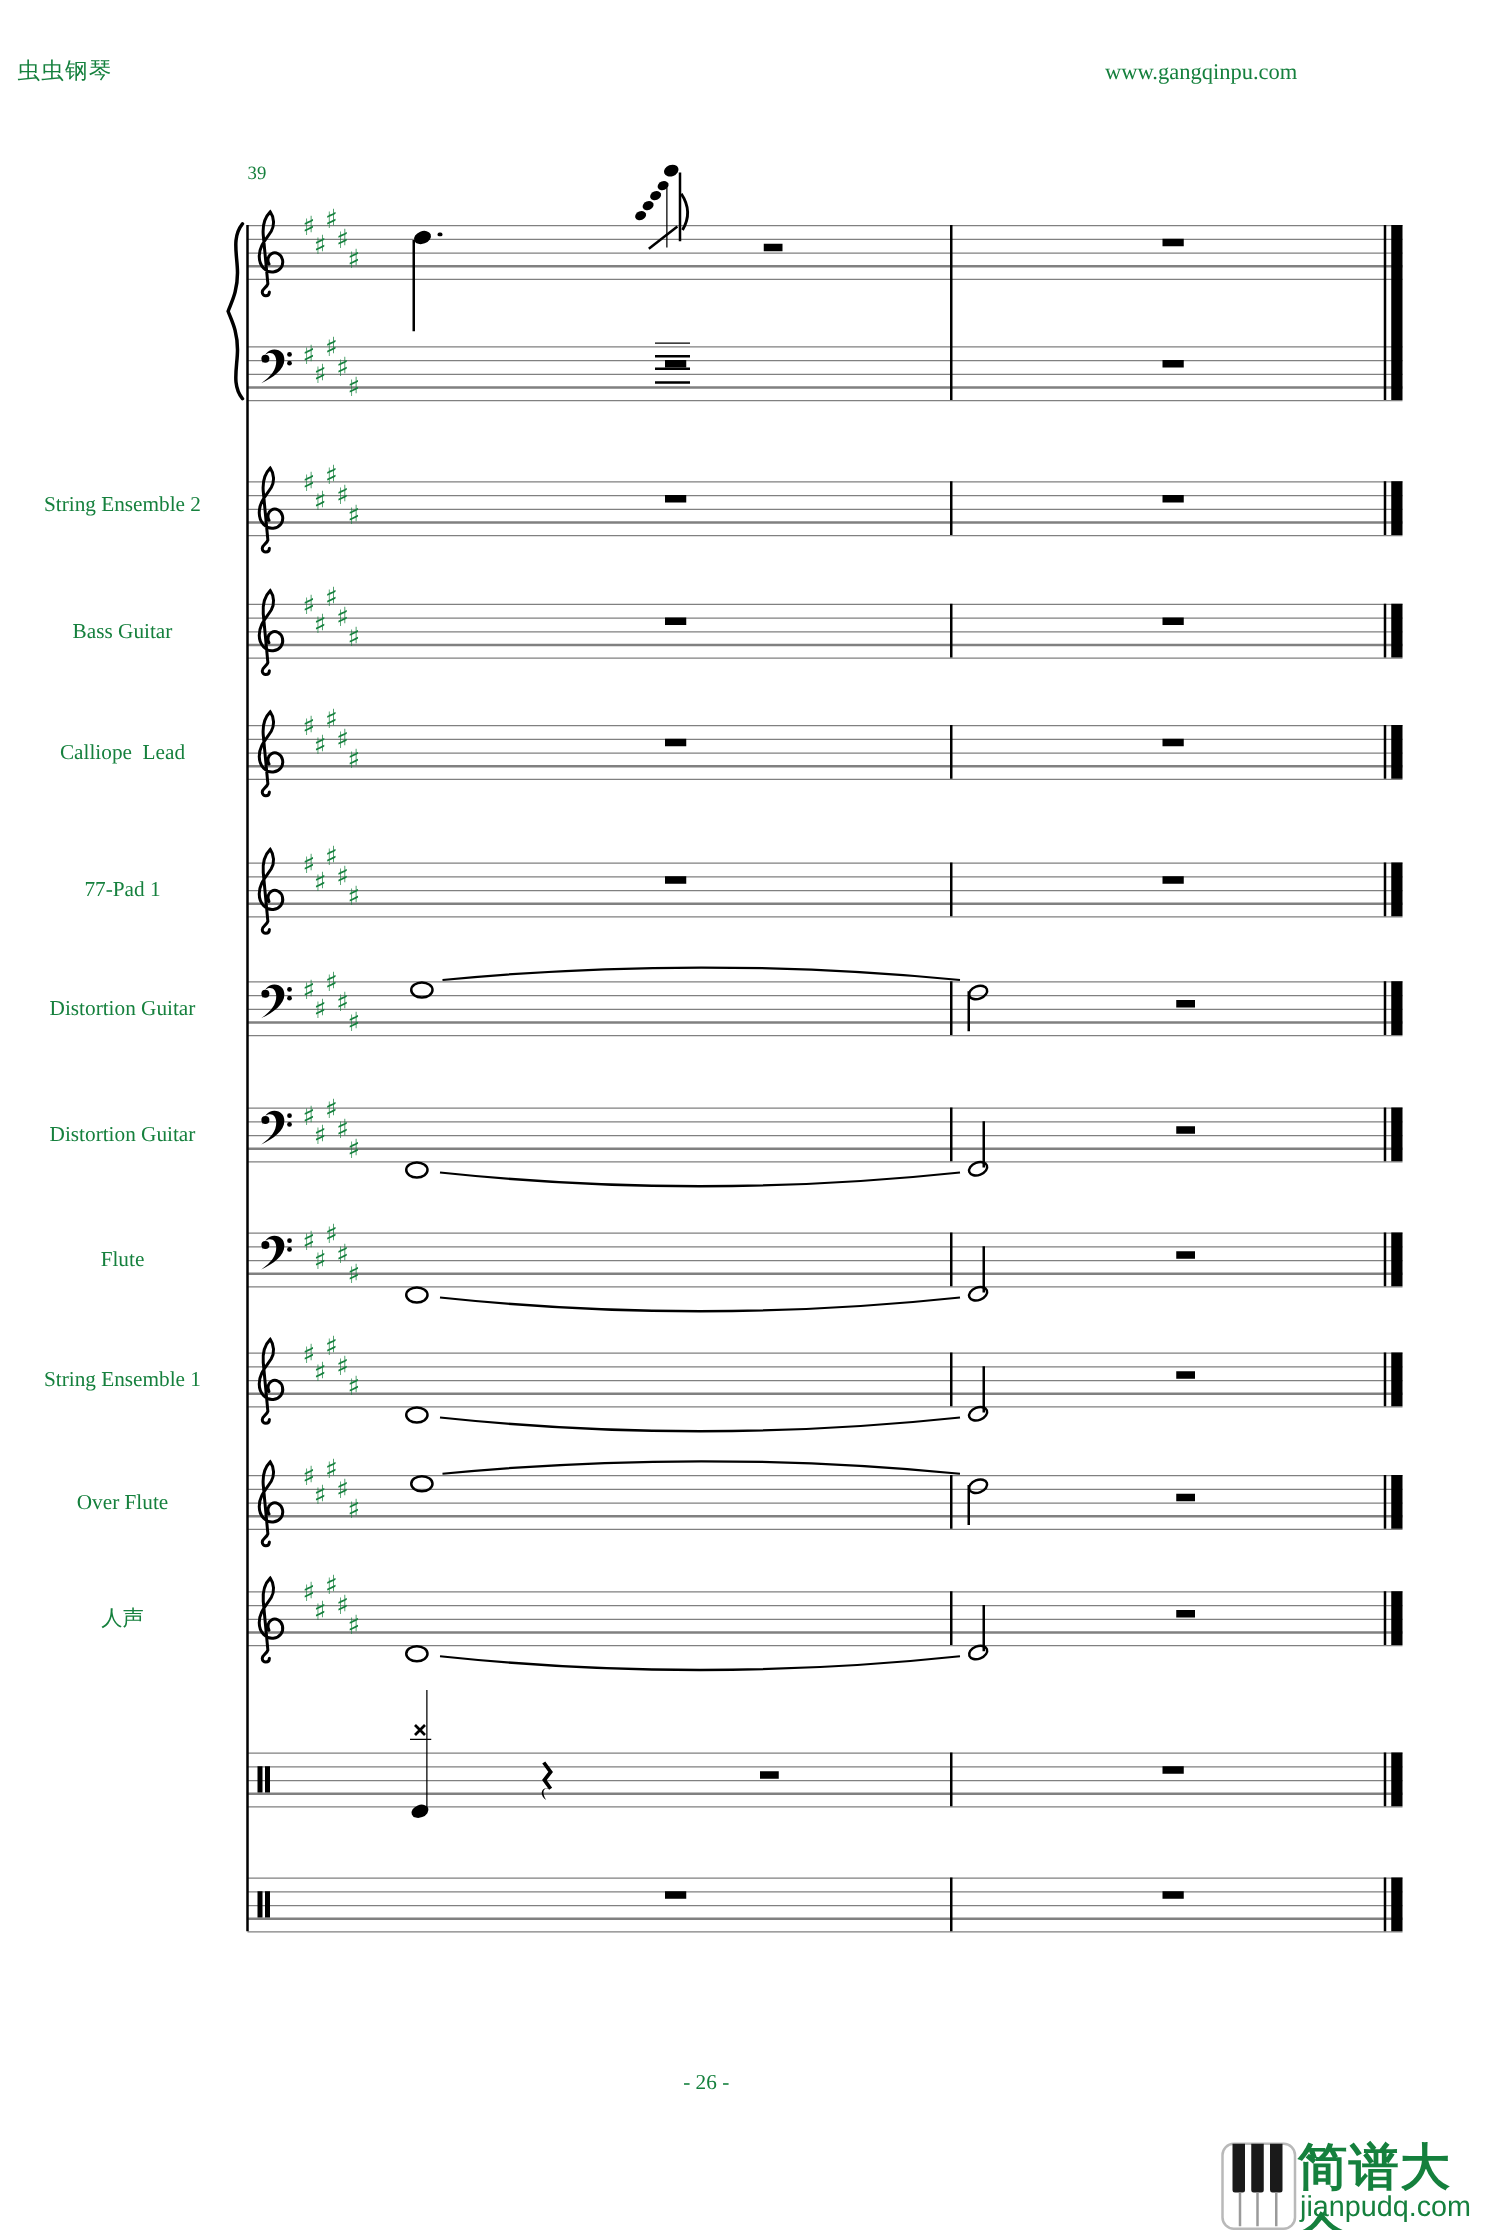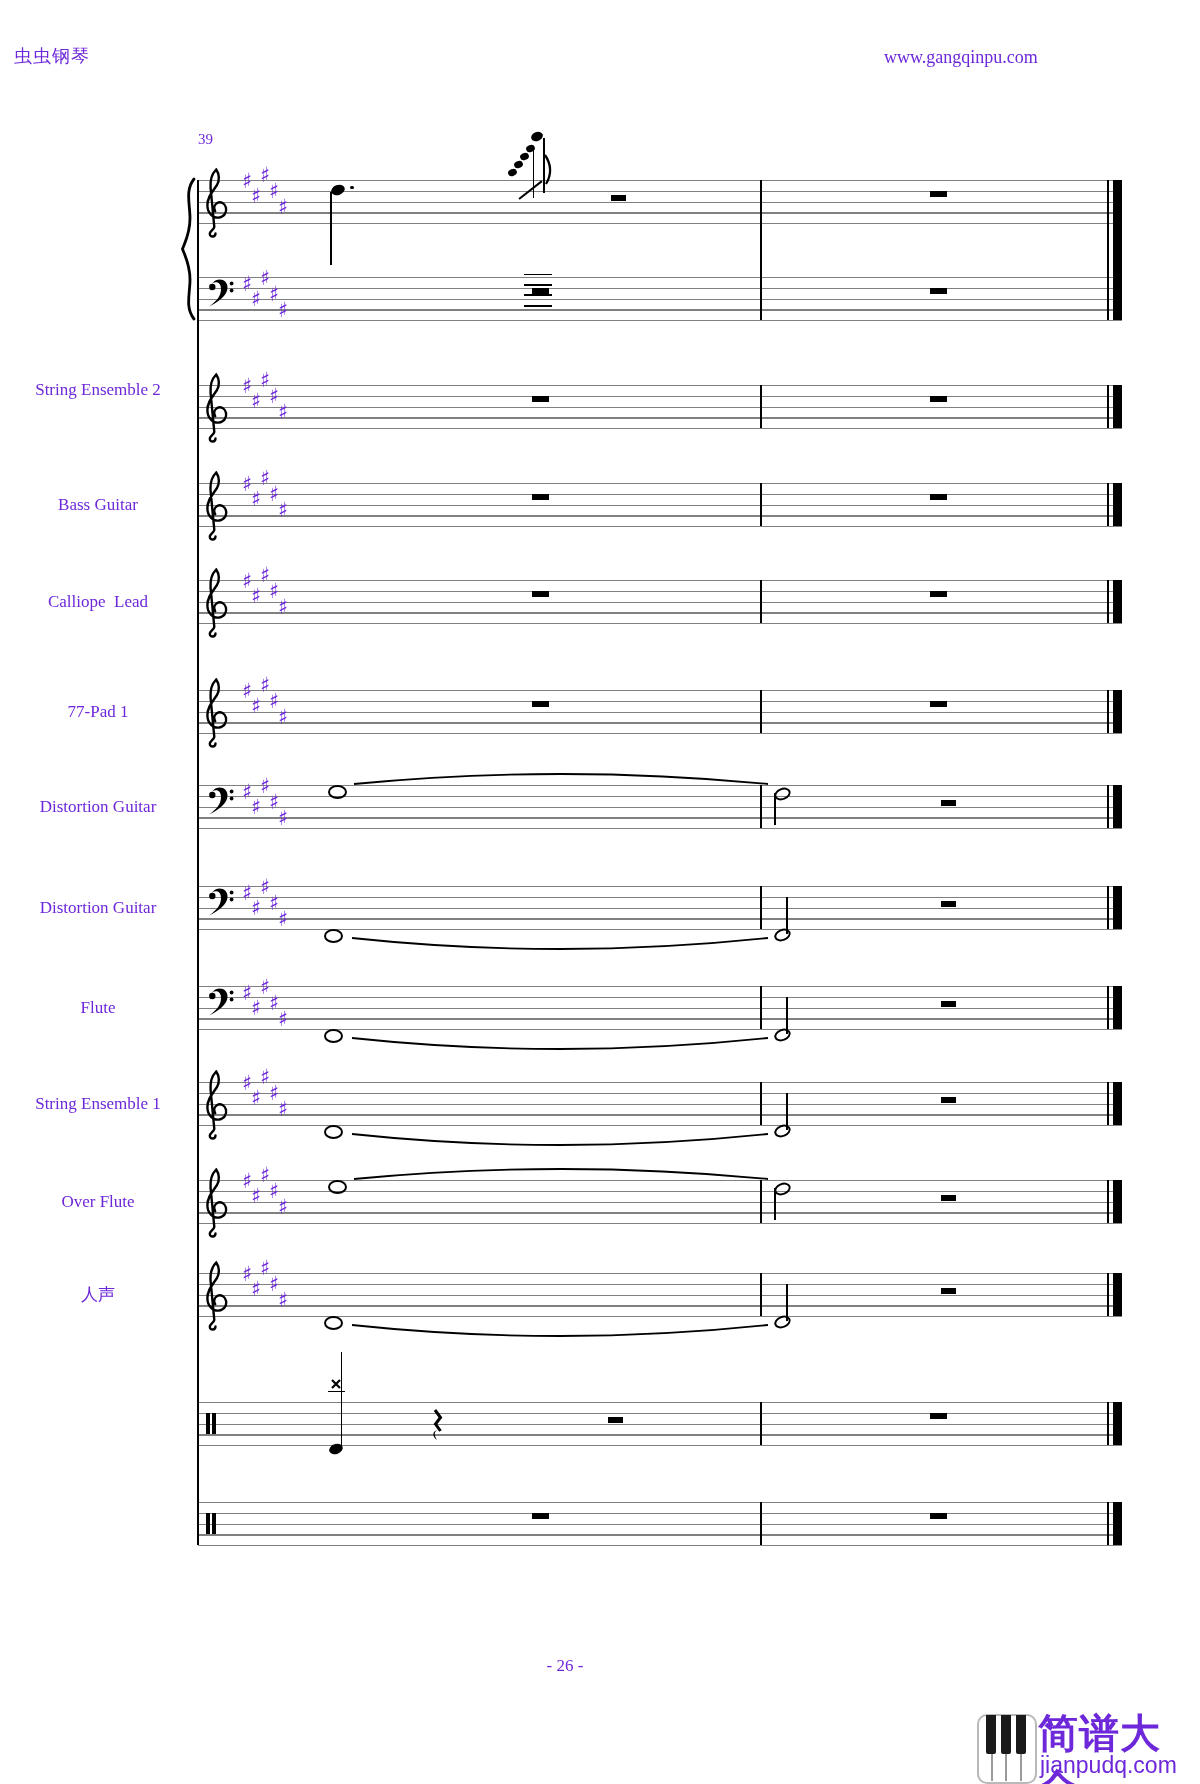--- a/index.html
+++ b/index.html
@@ -1,17 +1,17 @@
 <!DOCTYPE html>
 <html><head>
 <meta charset="utf-8">
 <style>
   html,body{margin:0;padding:0;background:#fff;}
   .page{position:relative;width:1200px;height:1784px;background:#ffffff;overflow:hidden;
-        font-family:"Liberation Serif",serif;color:#6d28d9;}
+        font-family:"Liberation Serif",serif;color:#15803d;}
   .abs{position:absolute;}
   .hdr-left{left:14px;top:44px;font-size:18px;letter-spacing:1px;}
   .hdr-right{left:884px;top:47px;font-size:18px;}
   .measure-no{left:198px;top:131px;font-size:15px;}
   .footer-page{left:510px;top:1656px;width:110px;text-align:center;font-size:17px;}
   .score{position:absolute;left:0;top:0;width:1200px;height:1784px;}
   .staff-line{position:absolute;height:1.3px;background:#808080;}
   .barline{position:absolute;background:#000;}
   .inst-label{position:absolute;left:0;width:196px;text-align:center;font-size:17px;
               white-space:pre;line-height:22px;}
@@ -107,21 +107,21 @@
         <div class="sharp" style="left: 277px; top: 299px;">♯</div>
         <div class="wrest" style="left: 531.5px; top: 287.75px;"></div>
         <div class="wrest" style="left: 929.5px; top: 287.75px;"></div>
       </div>
       <div class="staff-group" style="position: absolute; left: 0px; top: 0px; width: 1200px; height: 0px;">
         <div class="staff-line" style="left: 198px; top: 385px; width: 924px;"></div>
         <div class="staff-line" style="left: 198px; top: 395.75px; width: 924px;"></div>
         <div class="staff-line" style="left: 198px; top: 406.5px; width: 924px;"></div>
         <div class="staff-line" style="left: 198px; top: 417.25px; width: 924px;"></div>
         <div class="staff-line" style="left: 198px; top: 428px; width: 924px;"></div>
-        <div class="inst-label" style="top: 379px;">String Ensemble 2</div>
+        <div class="inst-label" style="top: 393px;">String Ensemble 2</div>
         <svg width="26" height="72" viewBox="0 0 26 72" style="position: absolute; left: 203px; top: 370px; overflow: visible; height: 76px;">
           <path d="M12.5,66.5 C12.5,70.5 6.8,70.5 6.8,66.8 C6.8,63.8 10.4,63.2 11.3,60 L7.6,21
      C7,13.5 9.2,6.5 13.2,2.5 C16.4,7 16.7,13.5 14,18 C9.6,24.8 4.4,29.6 4.4,38.2
      C4.4,46.2 10.2,51.2 15.6,50.6 C21,50 24,45.6 23,40.8 C22.1,36.4 17.6,34 14.2,36
      C11.4,37.6 10.6,41.2 12.2,44.2" fill="none" stroke="#000" stroke-width="2.4" stroke-linecap="round"></path>
         </svg>
         <div class="sharp" style="left: 241px; top: 375px;">♯</div>
         <div class="sharp" style="left: 250px; top: 390px;">♯</div>
         <div class="sharp" style="left: 259px; top: 369px;">♯</div>
         <div class="sharp" style="left: 268px; top: 385px;">♯</div>

